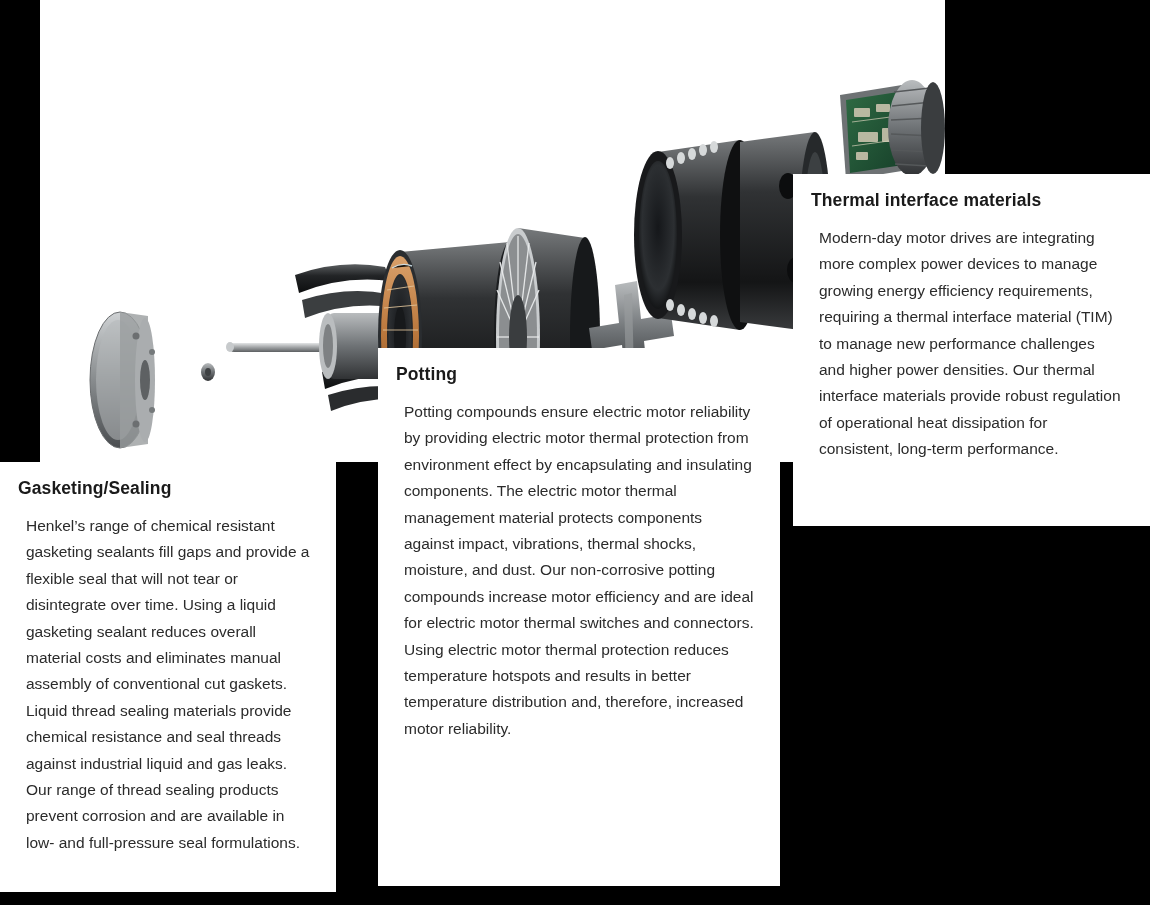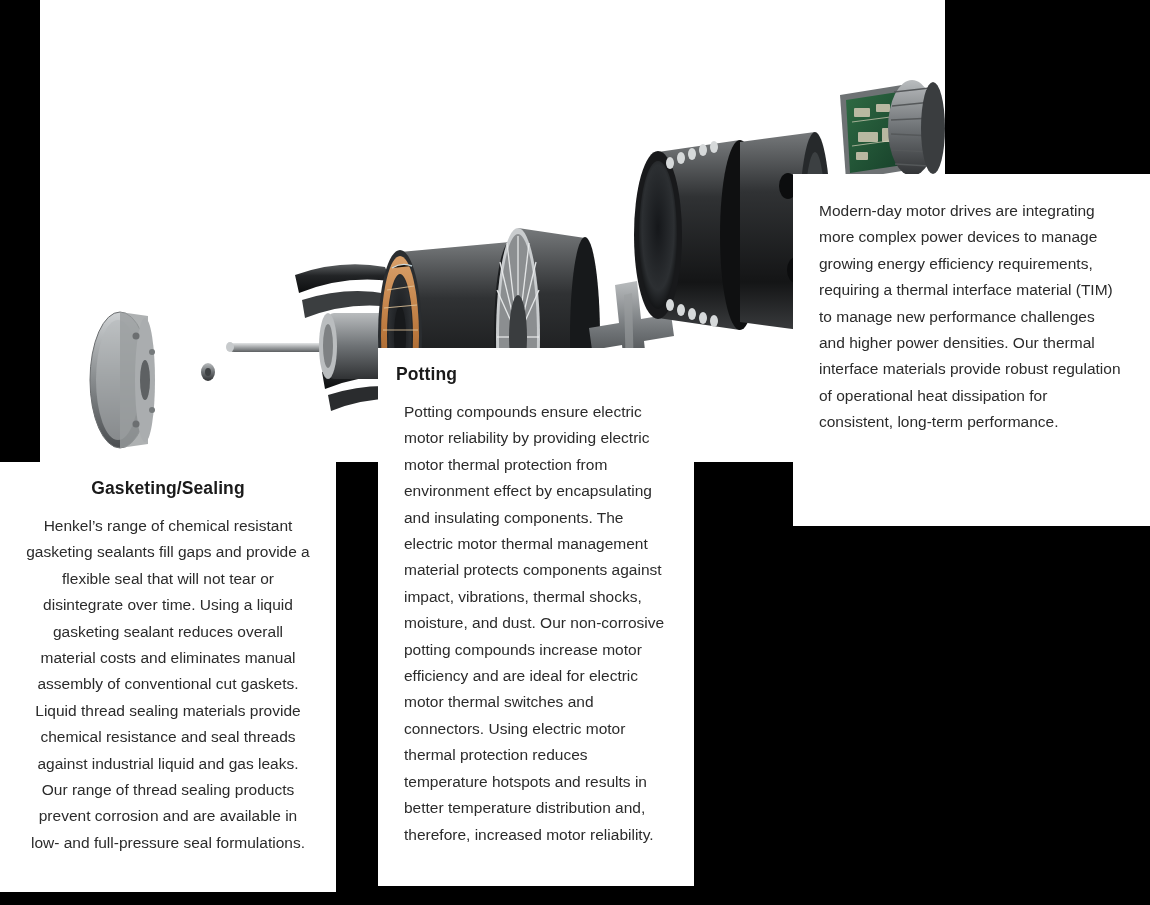--- a/index.html
+++ b/index.html
@@ -47,26 +47,25 @@
     font-size: 15.5px;
     line-height: 26.4px;
     color: #2b2b2b;
   }
 
   #card-gasketing {
     left: 0px;
     top: 462px;
     width: 336px;
     height: 430px;
-    text-align: center;
   }
   #card-potting {
     left: 378px;
     top: 348px;
-    width: 316px;
+    width: 402px;
     height: 538px;
   }
   #card-tim {
     left: 793px;
     top: 174px;
     width: 357px;
     height: 352px;
   }
 </style>
 </head>
@@ -262,16 +261,17 @@
     <h3>Gasketing/Sealing</h3>
     <p>Henkel’s range of chemical resistant gasketing sealants fill gaps and provide a flexible seal that will not tear or disintegrate over time. Using a liquid gasketing sealant reduces overall material costs and eliminates manual assembly of conventional cut gaskets. Liquid thread sealing materials provide chemical resistance and seal threads against industrial liquid and gas leaks. Our range of thread sealing products prevent corrosion and are available in low- and full-pressure seal formulations.</p>
   </div>
 
   <div class="card" id="card-potting">
     <h3>Potting</h3>
     <p>Potting compounds ensure electric motor reliability by providing electric motor thermal protection from environment effect by encapsulating and insulating components. The electric motor thermal management material protects components against impact, vibrations, thermal shocks, moisture, and dust. Our non-corrosive potting compounds increase motor efficiency and are ideal for electric motor thermal switches and connectors. Using electric motor thermal protection reduces temperature hotspots and results in better temperature distribution and, therefore, increased motor reliability.</p>
   </div>
 
   <div class="card" id="card-tim">
+    <h3>Thermal interface materials</h3>
     <p>Modern-day motor drives are integrating more complex power devices to manage growing energy efficiency requirements, requiring a thermal interface material (TIM) to manage new performance challenges and higher power densities. Our thermal interface materials provide robust regulation of operational heat dissipation for consistent, long-term performance.</p>
   </div>
 
 </div>
 
 </body></html>

